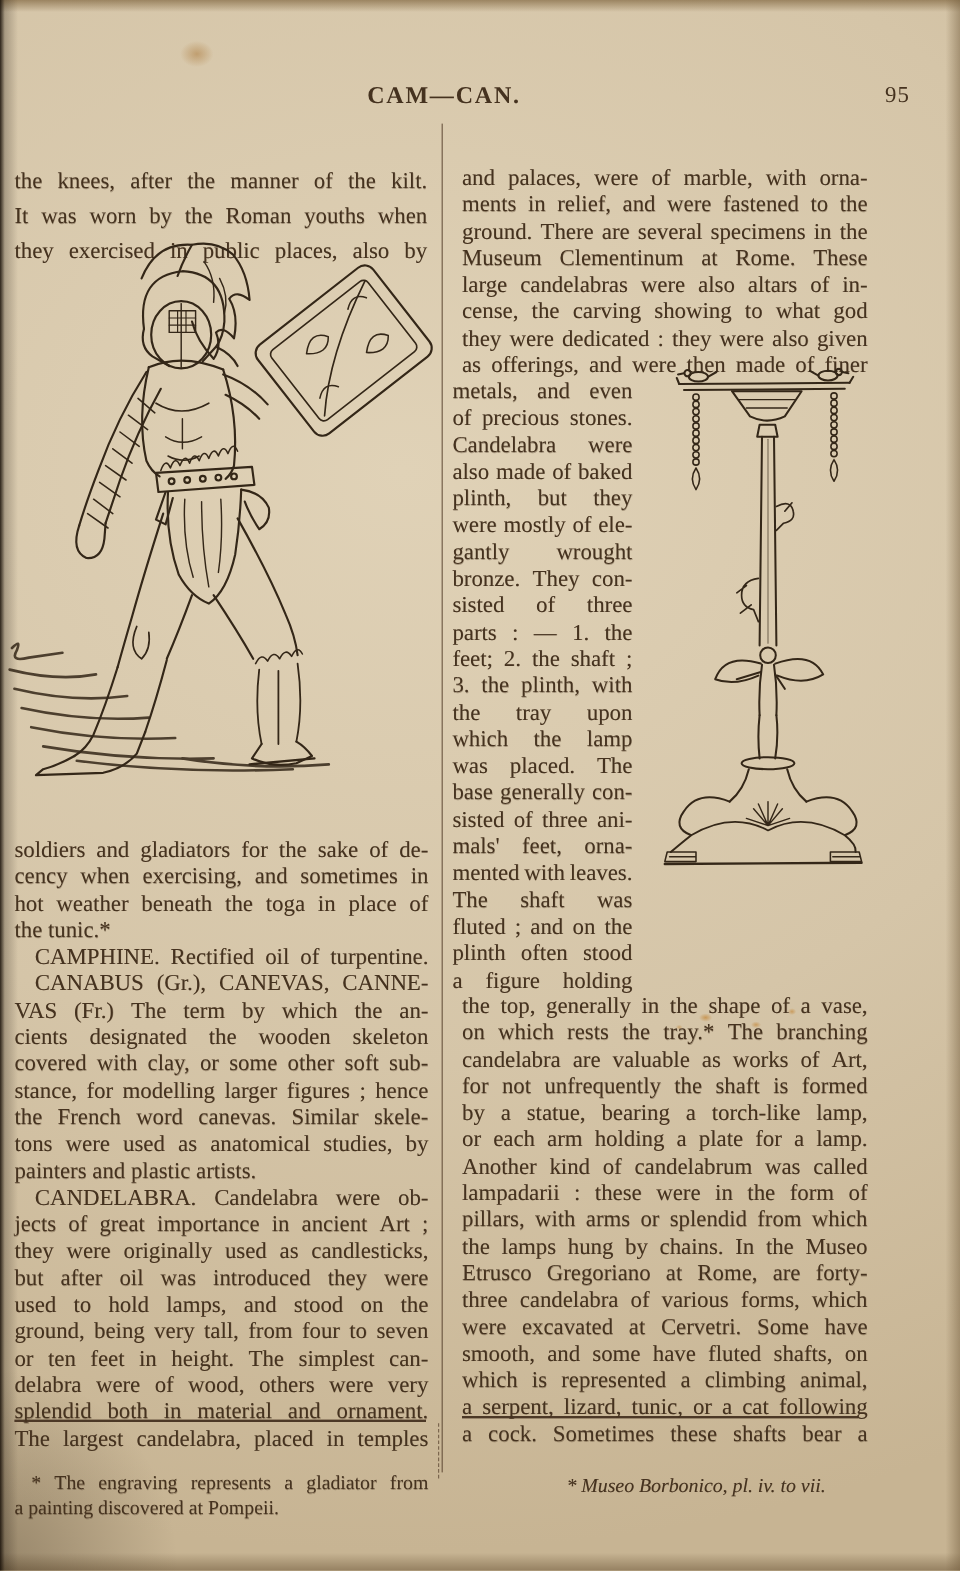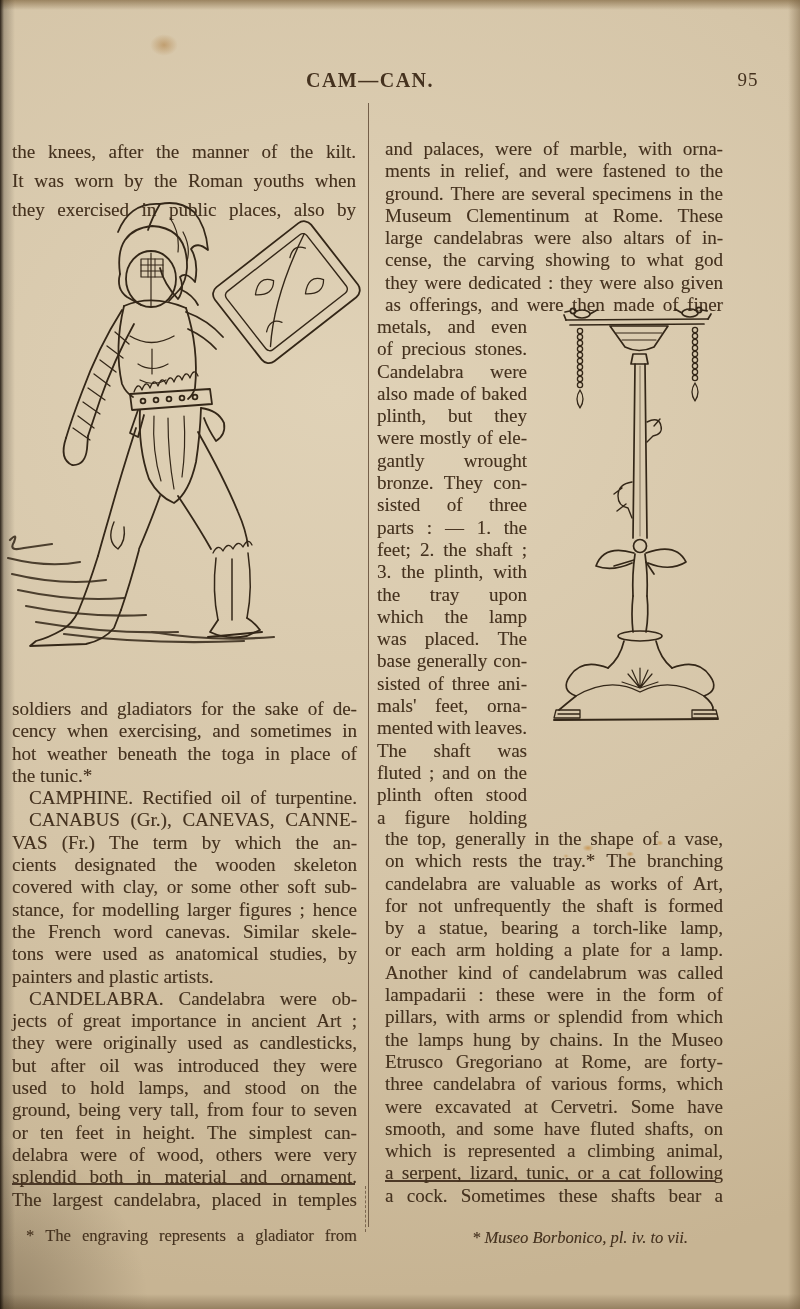--- a/index.html
+++ b/index.html
@@ -384,20 +384,21 @@
 <div class="block" id="left-foot">
     <div class="tline just ind">
       <span>*</span>
       <span>The</span>
       <span>engraving</span>
       <span>represents</span>
       <span>a</span>
       <span>gladiator</span>
       <span>from</span>
     </div>
+    <div class="tline end">a painting discovered at Pompeii.</div>
   </div>
 
 <div class="block" id="right-top">
     <div class="tline just">
       <span>and</span>
       <span>palaces,</span>
       <span>were</span>
       <span>of</span>
       <span>marble,</span>
       <span>with</span>

